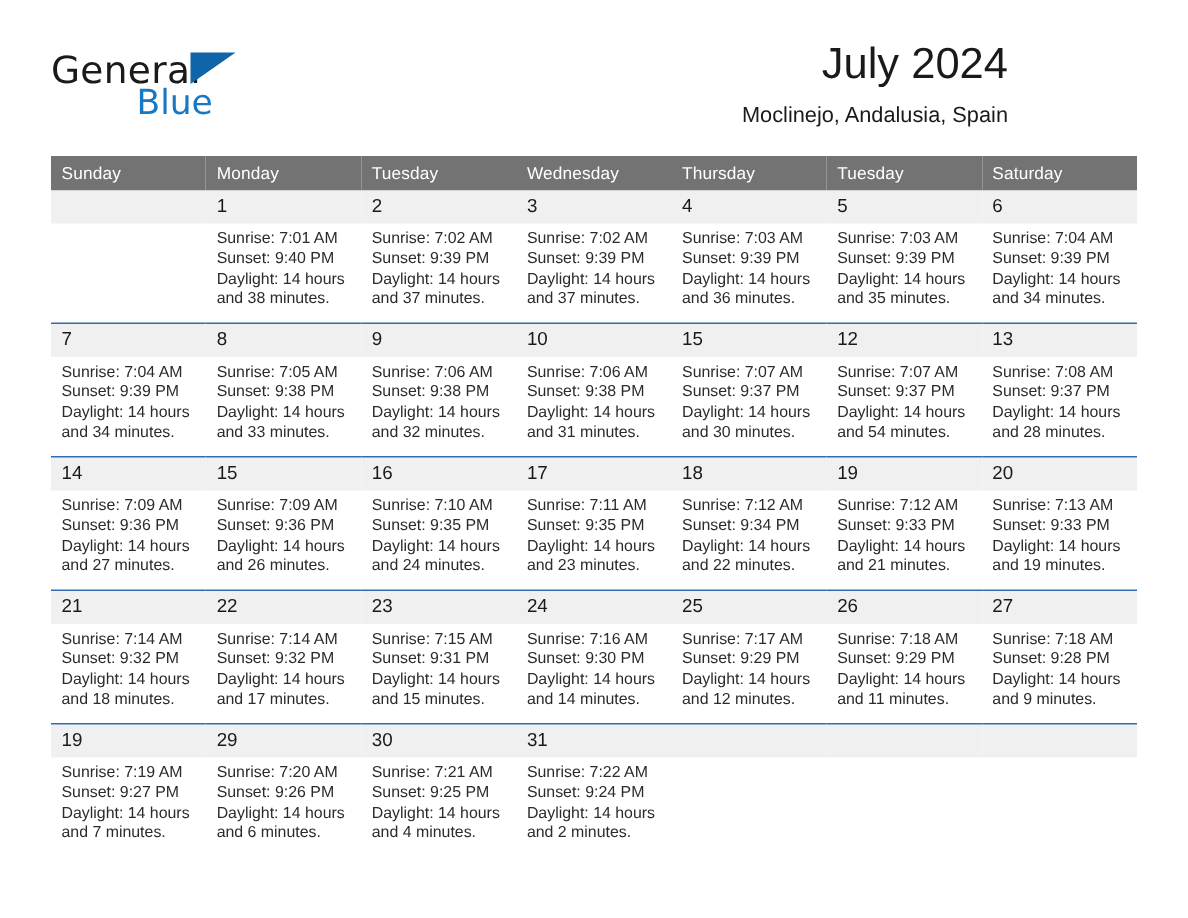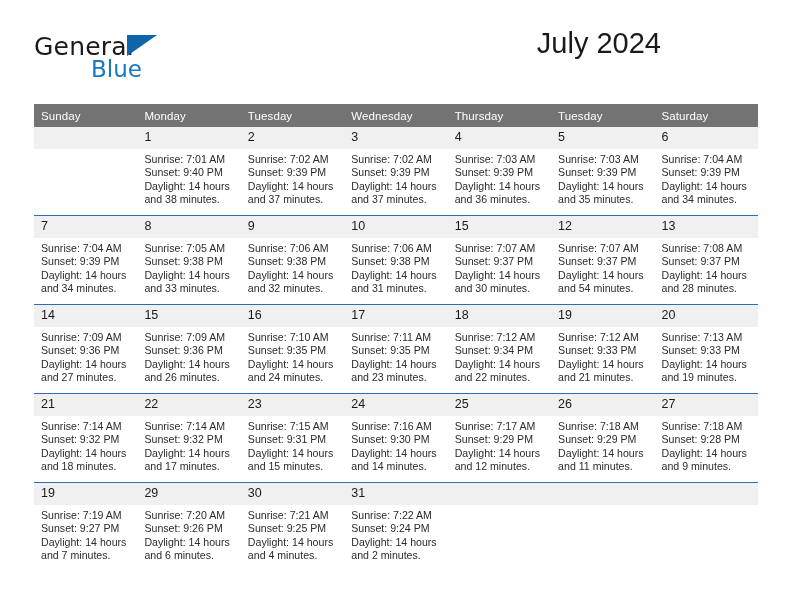--- a/index.html
+++ b/index.html
@@ -59,21 +59,21 @@
     position: absolute;
     left: 57px;
     top: 24px;
     font-size: 23px;
     color: #1779c4;
     font-family: "DejaVu Sans", sans-serif;
     font-weight: 400;
   }
   .title-block {
     position: absolute;
-    right: 15px;
+    right: 4px;
     top: 0;
     text-align: right;
   }
   .cal-title {
     font-size: 29px;
     color: #1a1a1a;
     line-height: 34px;
     font-weight: 400;
     white-space: nowrap;
   }
@@ -147,20 +147,21 @@
   <div class="header">
 
     <div class="logo">
       <span class="logo-general">General</span>
       <span class="logo-tri"></span>
       <span class="logo-blue">Blue</span>
     </div>
 
     <div class="title-block">
       <div class="cal-title">July 2024</div>
+      <div class="cal-subtitle">Moclinejo, Andalusia, Spain</div>
     </div>
 
   </div>
 
   <table class="calendar">
     <thead>
       <tr id="weekday-row">
           <th>Sunday</th>
           <th>Monday</th>
           <th>Tuesday</th>

